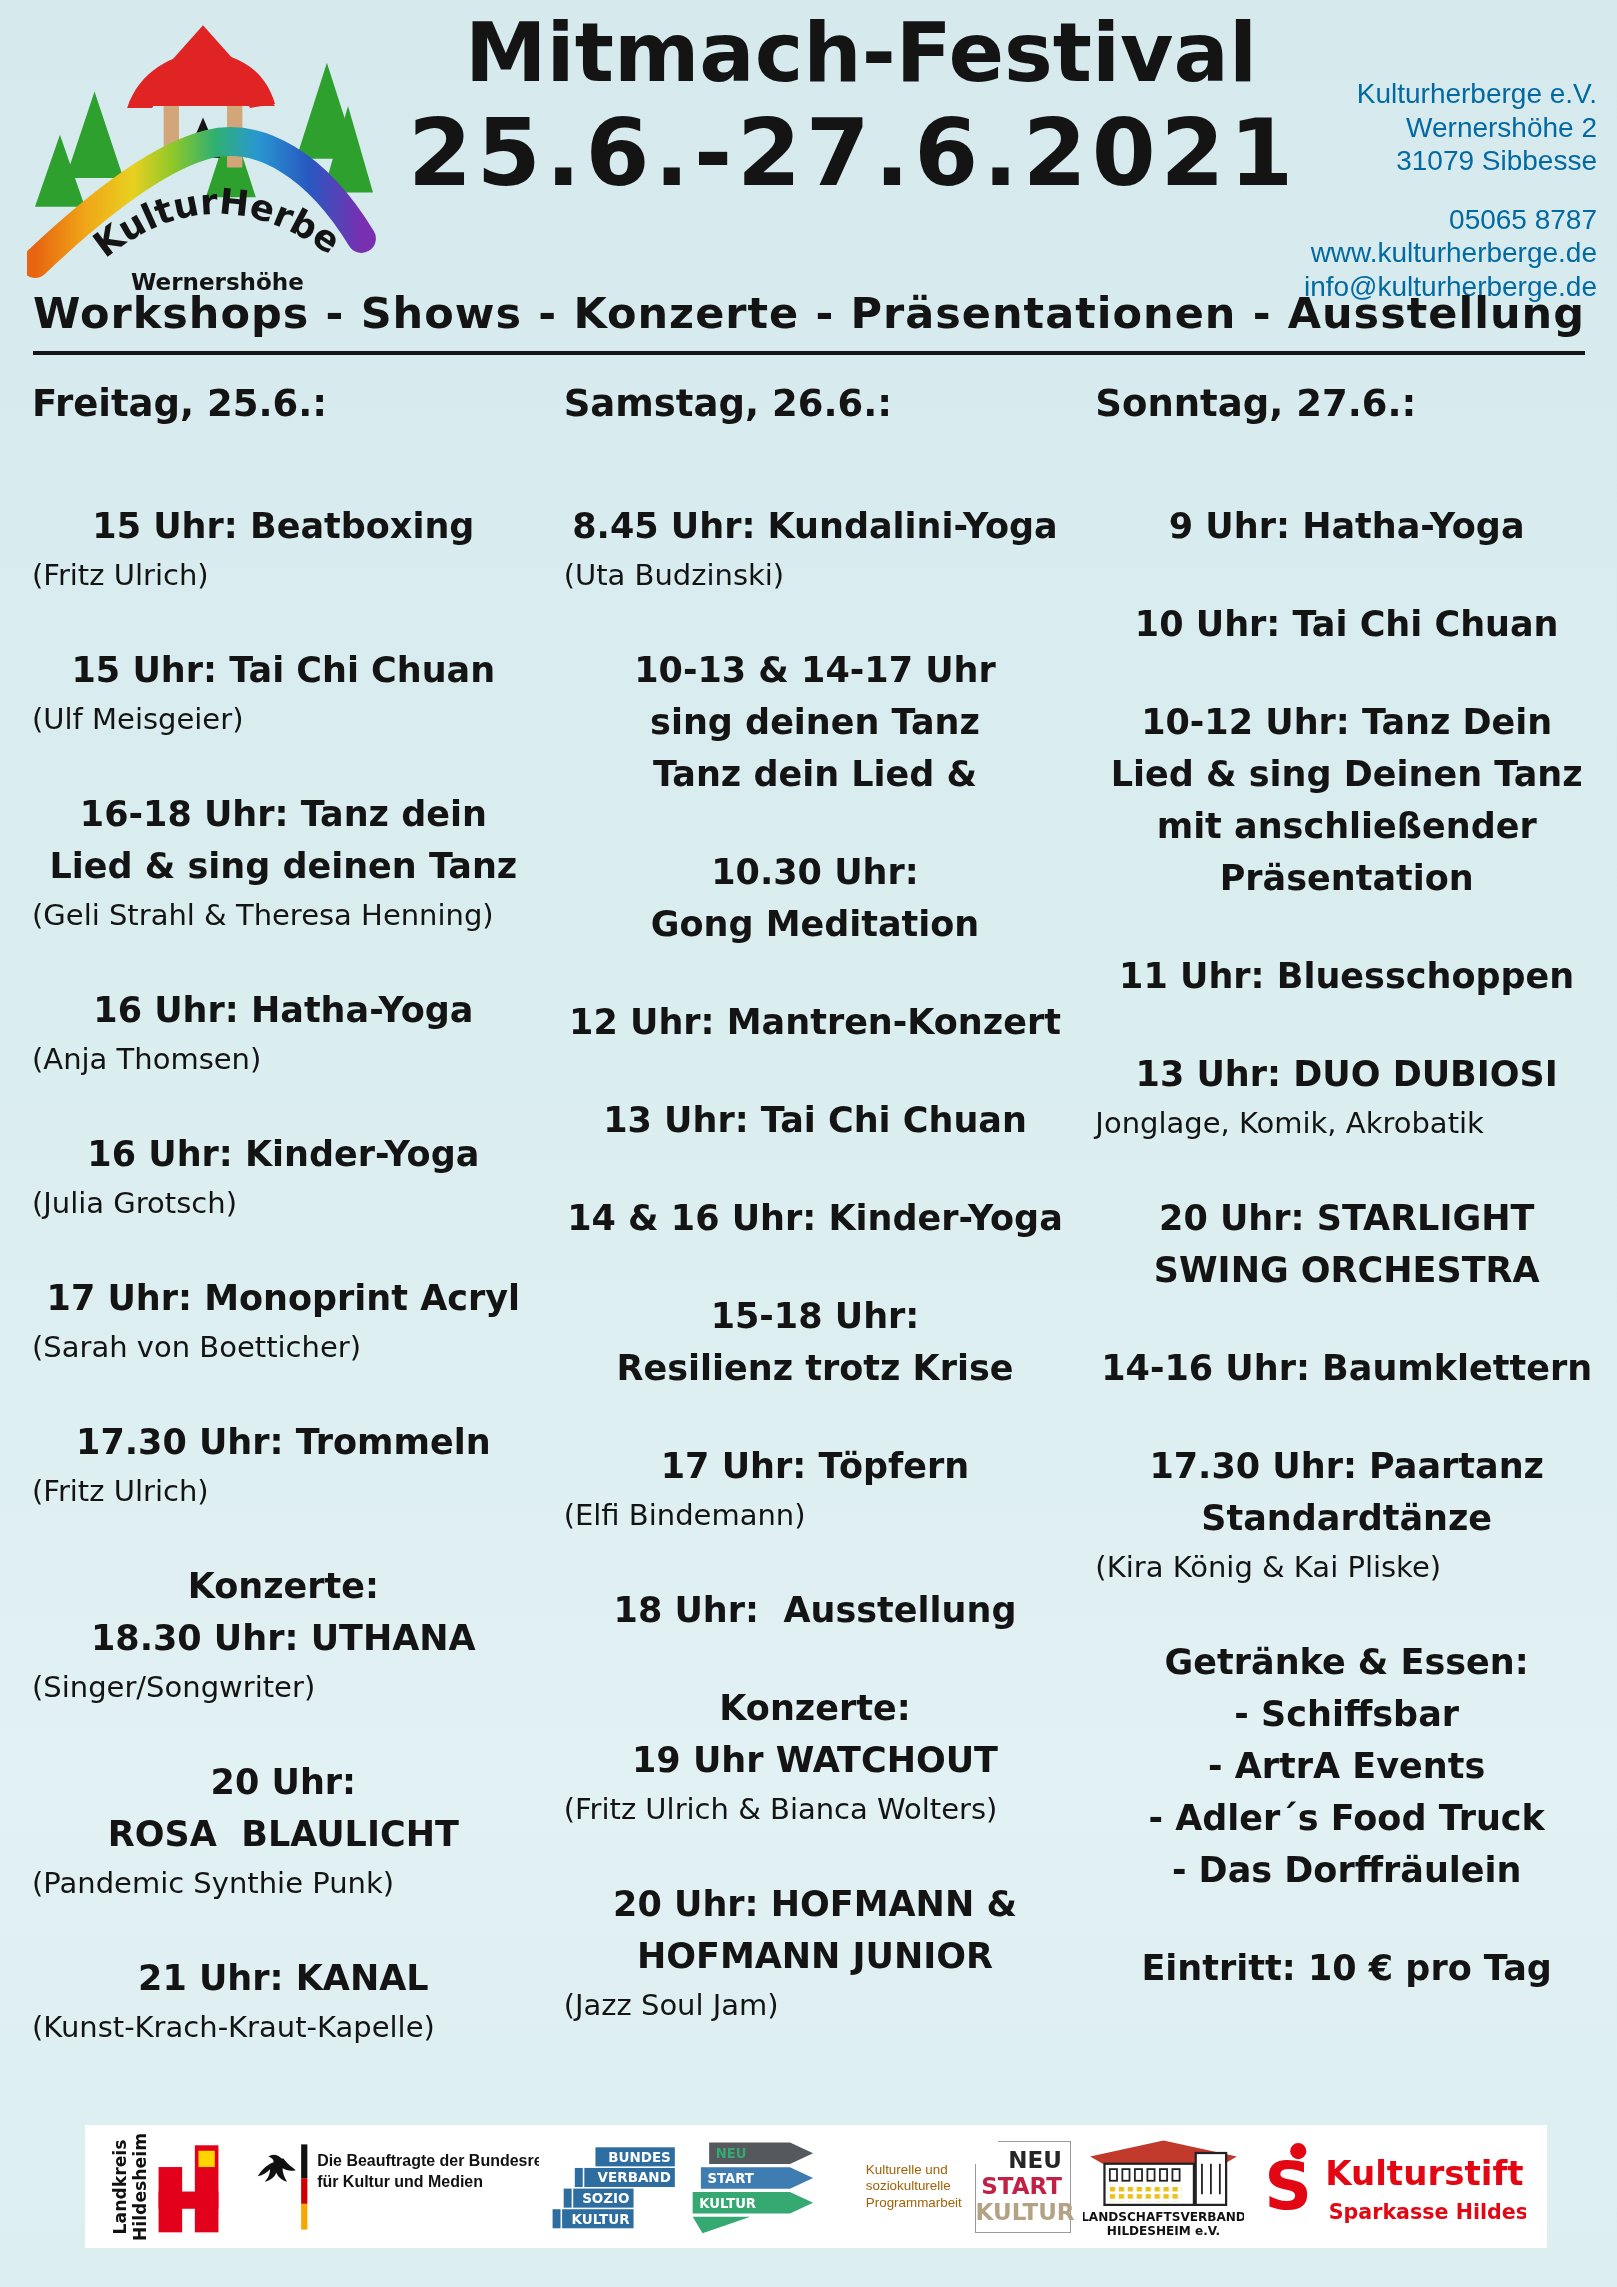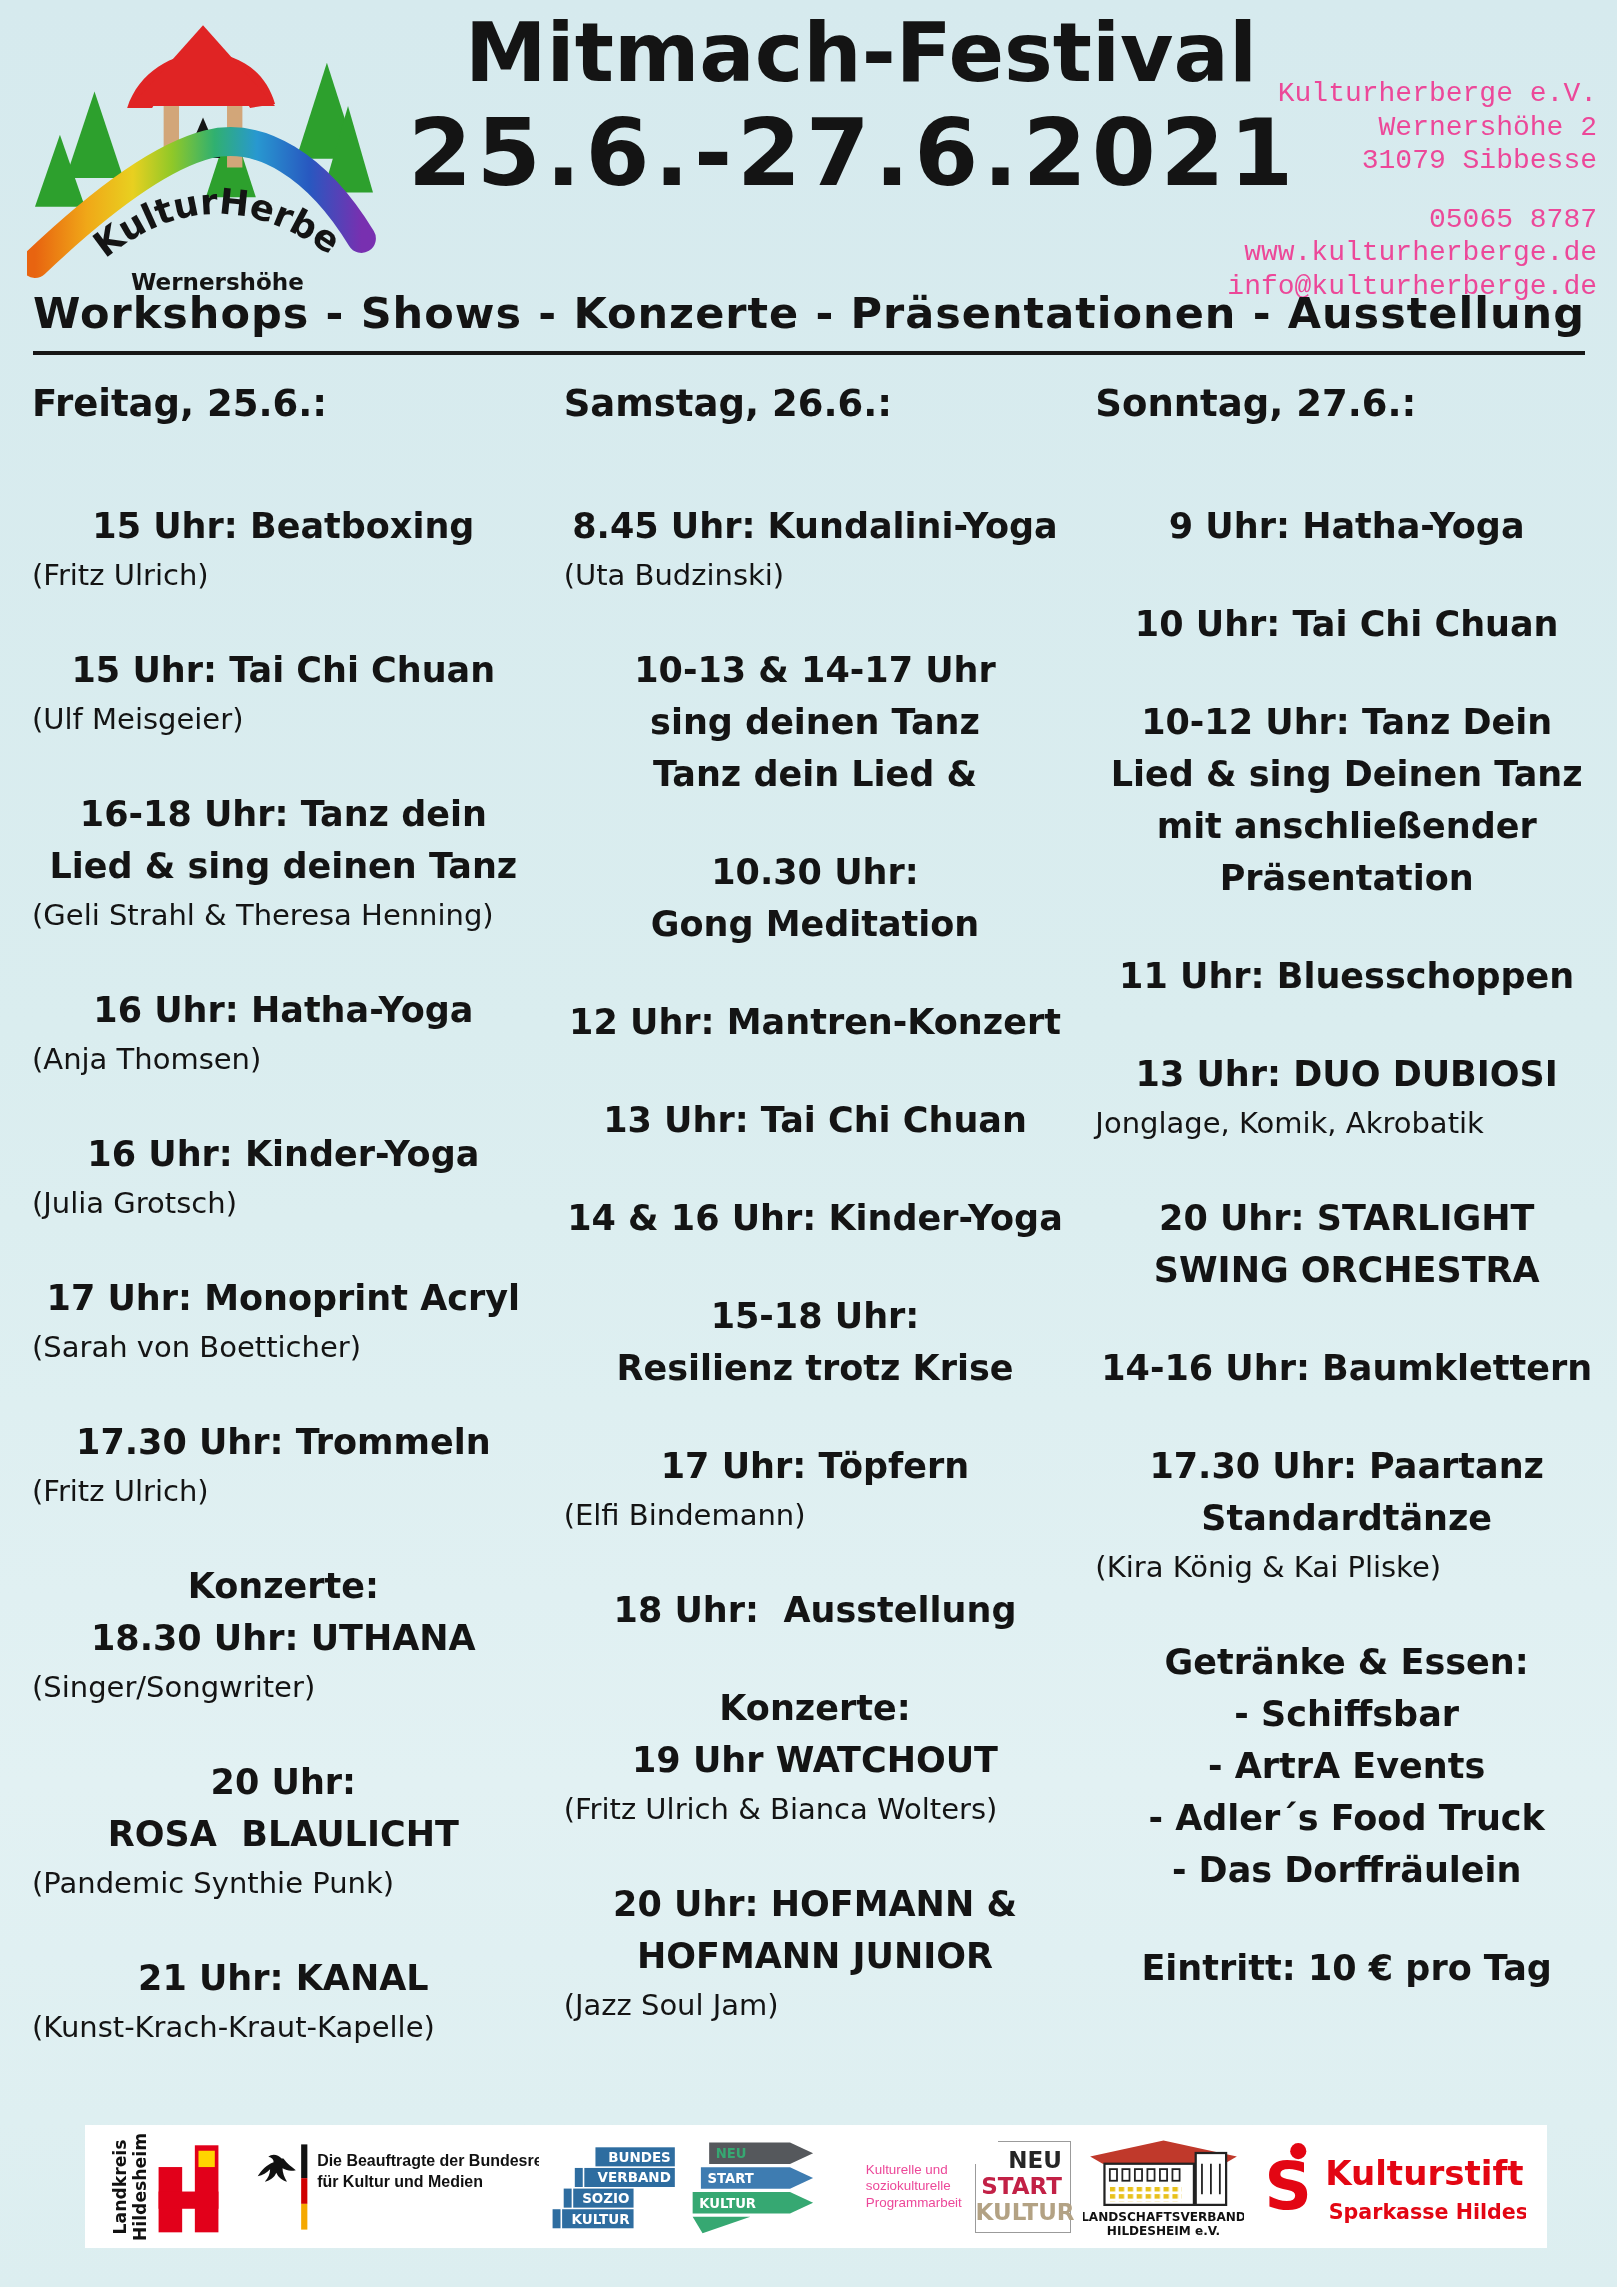--- a/index.html
+++ b/index.html
@@ -7,21 +7,21 @@
     width:1618px;height:2287px;position:relative;overflow:hidden;
     background:linear-gradient(180deg,#d6eaee 0%,#daedef 45%,#e2f1f3 78%,#dceef0 100%);
     color:#141414;
     font-family:"DejaVu Sans", sans-serif;
   }
   
   .logo-kh{position:absolute;left:27px;top:9.6px;width:377px;height:290px;}
   .title-block{position:absolute;left:408px;top:9.6px;width:849px;text-align:right;font-weight:bold;line-height:1.05;}
   .title-line1{font-size:82px;letter-spacing:0px;}
   .title-line2{font-size:92px;letter-spacing:4.8px;margin-top:10px;}
-  .contact{position:absolute;right:21px;top:77px;text-align:right;font-size:28px;line-height:1.2;font-family:Liberation Mono, monospace;color:#ec4899;}
+  .contact{position:absolute;right:21px;top:77px;text-align:right;font-size:28px;line-height:1.2;font-family:Liberation Sans, sans-serif;color:#0369a1;}
   .contact .group2{margin-top:25px;}
   
   .subtitle{
     position:absolute;left:33px;top:288px;width:1552px;
     font-size:43px;font-weight:bold;letter-spacing:1px;
     padding-bottom:13.4px;border-bottom:4.8px solid #161616;
     text-align:justify;text-align-last:justify;
   }
   
   .columns{position:absolute;left:32px;top:382px;width:1566px;display:flex;}
@@ -40,21 +40,21 @@
   .flogo{display:flex;align-items:center;height:111px;}
   .nsk-box{
     width:96px;height:92px;border:1.9px solid #9b9b9b;position:relative;box-sizing:border-box;
     text-align:right;padding:5.8px 7.7px 0 0;font-weight:bold;font-size:23px;line-height:26px;
     background:#fff;
   }
   .nsk-box .notch{position:absolute;left:-2.9px;top:-2.9px;width:25px;height:25px;background:#fff;}
   .nsk-neu{color:#262626;}
   .nsk-start{color:#c22146;}
   .nsk-kultur{color:#b3a284;}
-  .nsk-side{font-family:"Liberation Sans",sans-serif;font-size:13.4px;line-height:16.3px;color:#ec4899;margin-left:9.6px;}
+  .nsk-side{font-family:"Liberation Sans",sans-serif;font-size:13.4px;line-height:16.3px;color:#a16207;margin-left:9.6px;}
   .svgtxt{font-family:"DejaVu Sans",sans-serif;}
 </style>
 </head>
 <body>
 
 <div class="logo-kh">
   <svg width="377" height="290" viewBox="0 0 392 302">
     <defs>
       <linearGradient id="rg" x1="0" y1="0" x2="1" y2="0">
         <stop offset="0" stop-color="#e86410"></stop>

